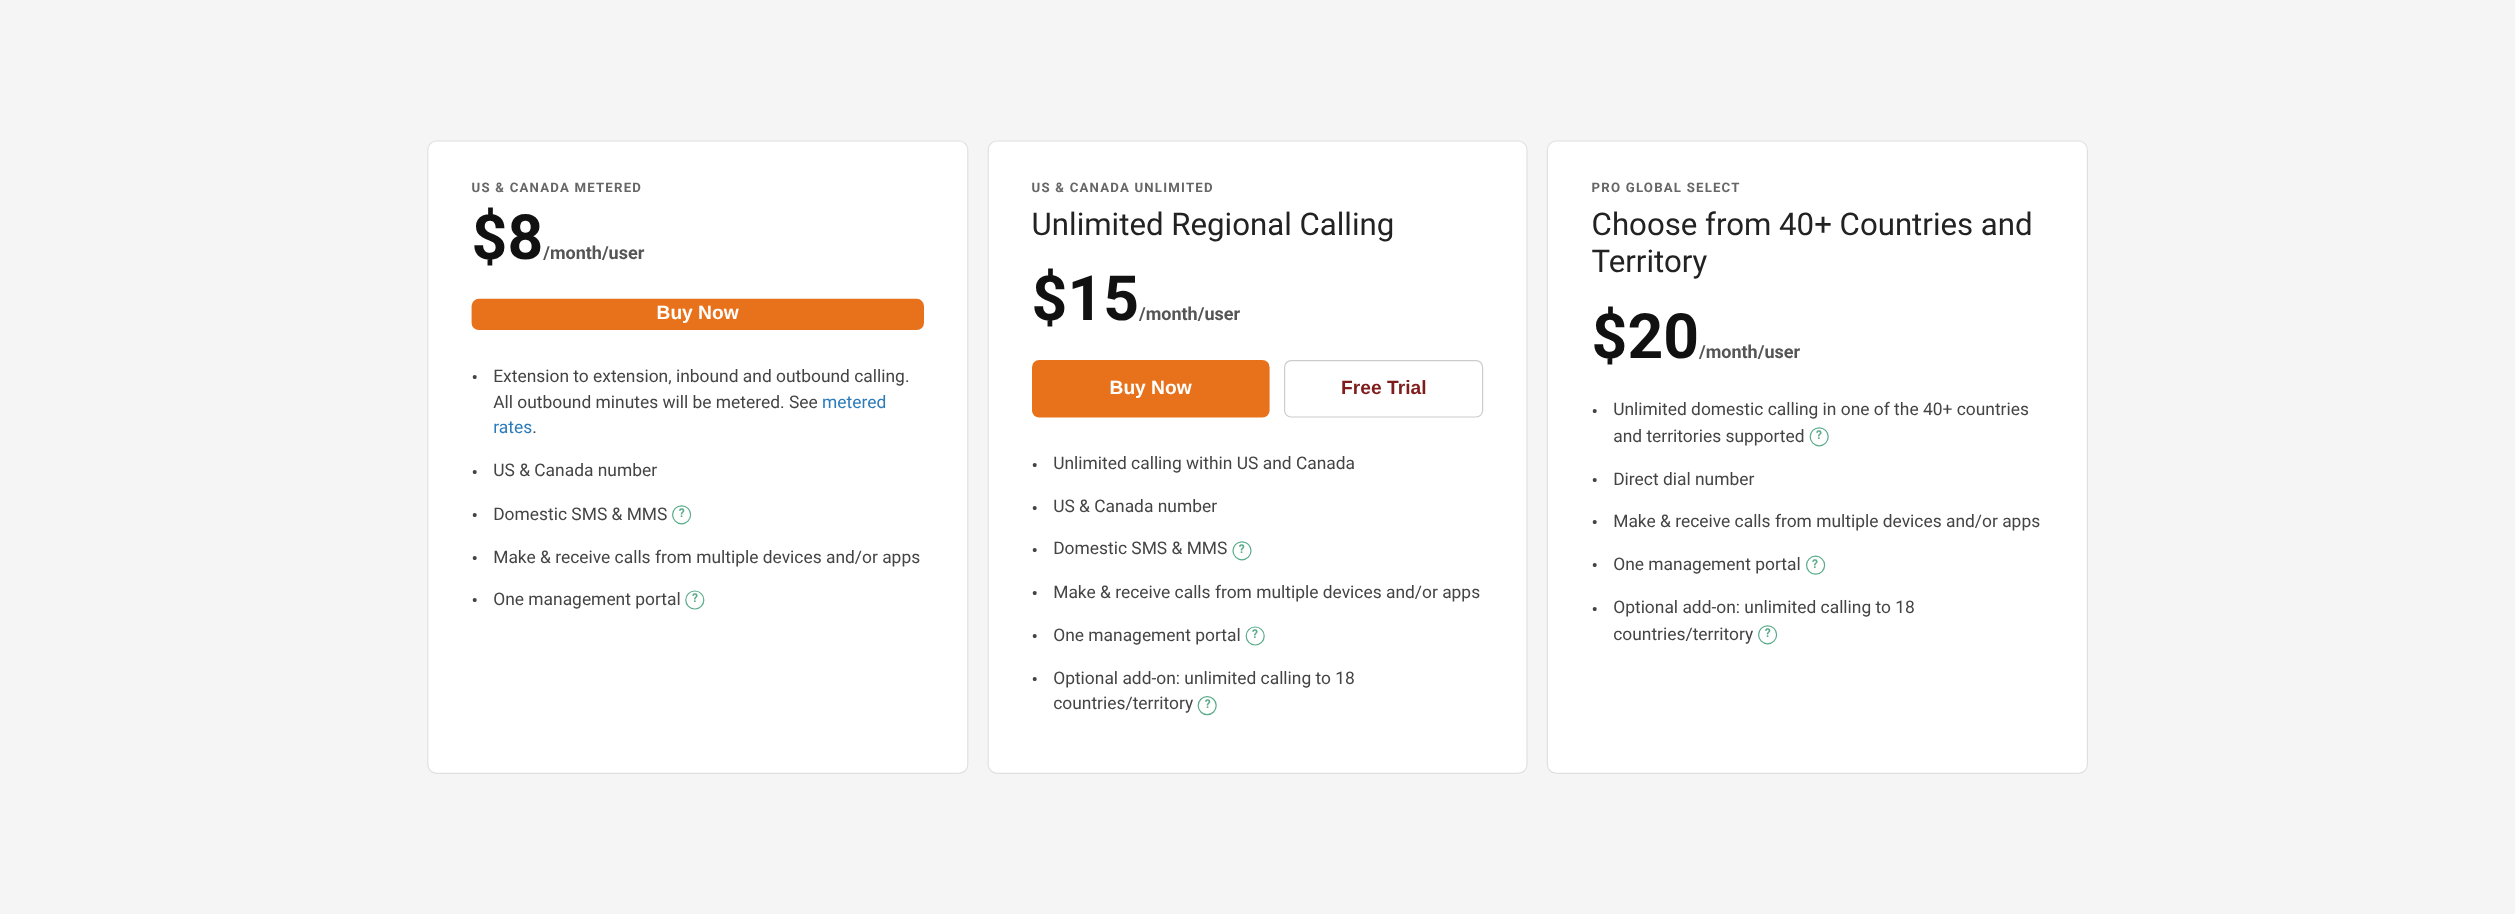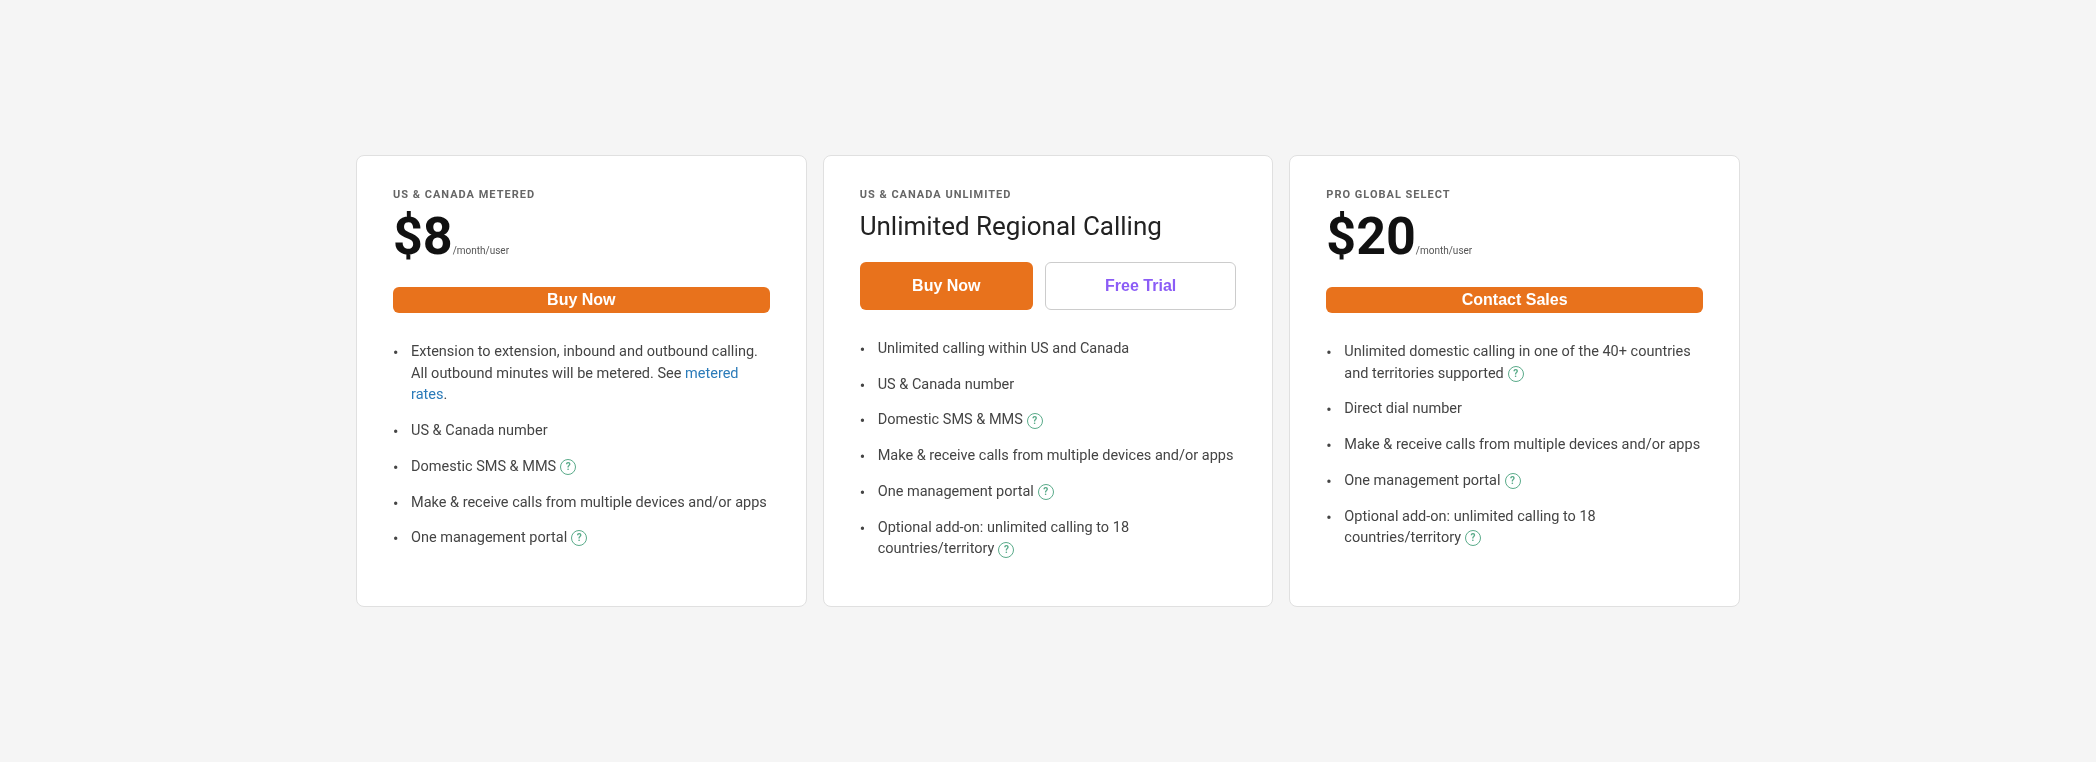--- a/index.html
+++ b/index.html
@@ -59,23 +59,23 @@
     }
 
     .price-amount {
       font-size: 52px;
       font-weight: 700;
       color: #111;
       line-height: 1;
     }
 
     .price-period {
-      font-size: 10px;
+      font-size: 15px;
       color: #555;
-      font-weight: 400;
+      font-weight: 700;
     }
 
     .button-row {
       display: flex;
       gap: 12px;
       margin-bottom: 28px;
     }
 
     .btn-primary {
       background: #e8721c;
@@ -85,24 +85,24 @@
       padding: 4px 28px;
       font-size: 16px;
       font-weight: 700;
       cursor: pointer;
       flex: 1;
       transition: background 0.2s;
     }
 
     .btn-secondary {
       background: #fff;
-      color: #8b5cf6;
+      color: #7f1d1d;
       border: 1.5px solid #ccc;
       border-radius: 6px;
-      padding: 14px 36px;
+      padding: 14px 11px;
       font-size: 16px;
       font-weight: 600;
       cursor: pointer;
       flex: 1;
       transition: background 0.2s;
     }
 
     .features-list {
       list-style: none;
       padding: 0;
@@ -162,39 +162,38 @@
         <li>Extension to extension, inbound and outbound calling. All outbound minutes will be metered. See <a class="link-text" href="#">metered rates</a>.</li>
         <li>US &amp; Canada number</li>
         <li>Domestic SMS &amp; MMS<span class="info-icon">?</span></li>
         <li>Make &amp; receive calls from multiple devices and/or apps</li>
         <li>One management portal<span class="info-icon">?</span></li>
       </ul>
     </div>
     <div class="pricing-card">
       <div class="plan-category">US &amp; CANADA UNLIMITED</div>
       <div class="plan-title">Unlimited Regional Calling</div>
+      <div class="price-block"><span class="price-amount">$15</span><span class="price-period">/month/user</span></div>
       <div class="button-row">
         <button class="btn-primary">Buy Now</button>
         <button class="btn-secondary">Free Trial</button>
       </div>
       <ul class="features-list">
         <li>Unlimited calling within US and Canada</li>
         <li>US &amp; Canada number</li>
         <li>Domestic SMS &amp; MMS<span class="info-icon">?</span></li>
         <li>Make &amp; receive calls from multiple devices and/or apps</li>
         <li>One management portal<span class="info-icon">?</span></li>
         <li>Optional add-on: unlimited calling to 18 countries/territory<span class="info-icon">?</span></li>
       </ul>
     </div>
     <div class="pricing-card">
       <div class="plan-category">PRO GLOBAL SELECT</div>
+      <div class="plan-title">Choose from 40+ Countries and Territory</div>
       <div class="price-block"><span class="price-amount">$20</span><span class="price-period">/month/user</span></div>
-      <div class="button-row">
-        <button class="btn-primary">Contact Sales</button>
-      </div>
       <ul class="features-list">
         <li>Unlimited domestic calling in one of the 40+ countries and territories supported<span class="info-icon">?</span></li>
         <li>Direct dial number</li>
         <li>Make &amp; receive calls from multiple devices and/or apps</li>
         <li>One management portal<span class="info-icon">?</span></li>
         <li>Optional add-on: unlimited calling to 18 countries/territory<span class="info-icon">?</span></li>
       </ul>
     </div>
   </div>
 

